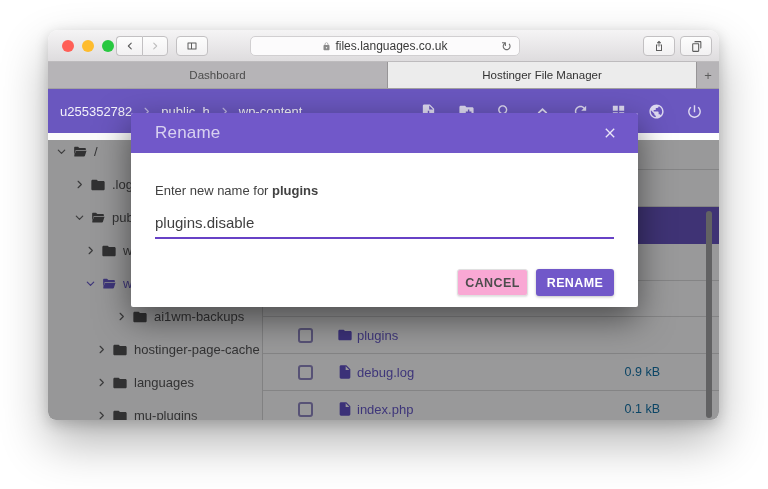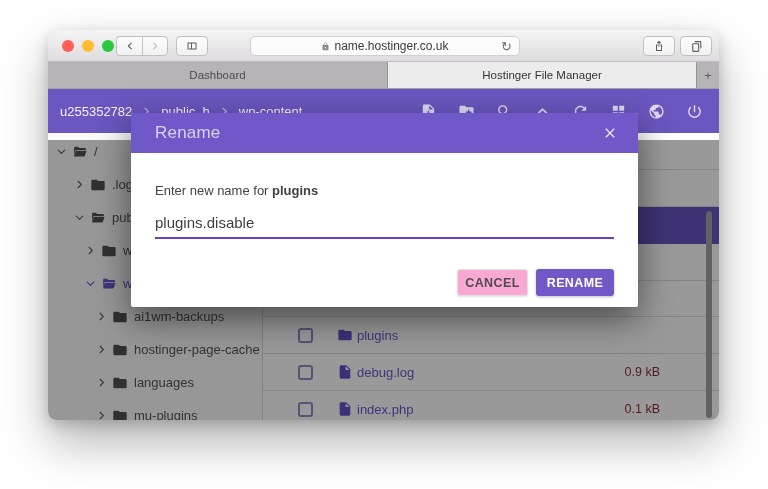--- a/index.html
+++ b/index.html
@@ -60,21 +60,21 @@
   .titem .tlabel { margin-left:6px; }
   .titem.sel, .titem.sel .tchev, .titem.sel .tfold { color:#5e4fc6; }
   
   .filearea { position:relative; flex:1; background:#fff; display:flex; flex-direction:column; }
   .frow { flex:1; display:flex; align-items:center; border-bottom:1px solid #dadada;
           padding-left:35px; }
   .frow.sel { background:#5f49bd; border-bottom-color:#5f49bd; }
   .cb { width:15px; height:15px; border:2px solid #8a80bf; border-radius:3px; flex:none; }
   .ficon { width:16px; height:16px; margin-left:24px; color:#5846c2; flex:none; }
   .fname { margin-left:4px; font-size:13px; color:#5e4fc6; }
-  .fsize { margin-left:auto; margin-right:59px; font-size:12.5px; color:#7f1d1d; }
+  .fsize { margin-left:auto; margin-right:59px; font-size:12.5px; color:#0369a1; }
   .vscroll { position:absolute; right:7px; top:78px; width:6px; height:207px;
              border-radius:3px; background:#9e9e9e; z-index:5; }
   
   .dim { position:absolute; left:0; top:51px; right:0; bottom:0;
          background:rgba(22,22,26,.44); z-index:20; }
   
   .modal { position:absolute; left:83px; top:83px; width:507px; height:194px; z-index:30;
            background:#fff; border-radius:2px; box-shadow:0 12px 34px rgba(0,0,0,.5); }
   .modal-head { height:40px; background:#7158c9; display:flex; align-items:center;
                 padding:0 20px 0 24px; border-radius:2px 2px 0 0; }
@@ -127,21 +127,21 @@
             <path d="M4 5h16a1 1 0 0 1 1 1v12a1 1 0 0 1-1 1H4a1 1 0 0 1-1-1V6a1 1 0 0 1 1-1zm1 2v10h5V7H5zm7 0v10h7V7h-7z" fill="currentColor"></path>
           </svg>
         </span>
     </div>
     <div class="urlfield">
       <span class="lock">
           <svg viewBox="0 0 24 24">
             <path d="M18 8h-1V6c0-2.76-2.24-5-5-5S7 3.24 7 6v2H6c-1.1 0-2 .9-2 2v10c0 1.1.9 2 2 2h12c1.1 0 2-.9 2-2V10c0-1.1-.9-2-2-2zm-6 9c-1.1 0-2-.9-2-2s.9-2 2-2 2 .9 2 2-.9 2-2 2zm3.1-9H8.9V6c0-1.71 1.39-3.1 3.1-3.1 1.71 0 3.1 1.39 3.1 3.1v2z" fill="currentColor"></path>
           </svg>
         </span>
-      <span>name.hostinger.co.uk</span>
+      <span>files.languages.co.uk</span>
       <span class="reload">↻</span>
     </div>
     <div class="chromebtn sharebtn">
       <span style="width:12px;height:14px;color:#5d5d5d">
           <svg viewBox="0 0 24 24">
             <path d="M12 1.5l4.2 4.2-1.4 1.4-1.8-1.8V13h-2V5.3L9.2 7.1 7.8 5.7 12 1.5zM6 9h3v2H8v9h8v-9h-1V9h3v13H6V9z" fill="currentColor"></path>
           </svg>
         </span>
     </div>
     <div class="chromebtn tabsbtn">
@@ -279,21 +279,21 @@
                 <path d="M5 9l7 7 7-7" fill="none" stroke="currentColor" stroke-width="2.6" stroke-linecap="round" stroke-linejoin="round"></path>
               </svg>
             </span>
             <span class="tfold">
               <svg viewBox="0 0 24 24">
                 <path d="M3.2 5.5C3.2 4.7 3.9 4 4.7 4H9l2 2h8.3c.8 0 1.5.7 1.5 1.5V9H5.6L3.2 16.8V5.5z M5.9 10.2h15.9l-2.4 7.6c-.2.6-.8 1-1.4 1H4.3c-.7 0-1.2-.7-1-1.3l2.6-7.3z" fill="currentColor"></path>
               </svg>
             </span>
             <span class="tlabel">wp</span>
           </div>
-          <div class="titem" style="padding-left: 48px;">
+          <div class="titem" style="padding-left: 68px;">
             <span class="tchev">
               <svg viewBox="0 0 24 24">
                 <path d="M9 5l7 7-7 7" fill="none" stroke="currentColor" stroke-width="2.6" stroke-linecap="round" stroke-linejoin="round"></path>
               </svg>
             </span>
             <span class="tfold">
               <svg viewBox="0 0 24 24">
                 <path d="M10 4H4c-1.1 0-2 .9-2 2v12c0 1.1.9 2 2 2h16c1.1 0 2-.9 2-2V8c0-1.1-.9-2-2-2h-8l-2-2z" fill="currentColor"></path>
               </svg>
             </span>

